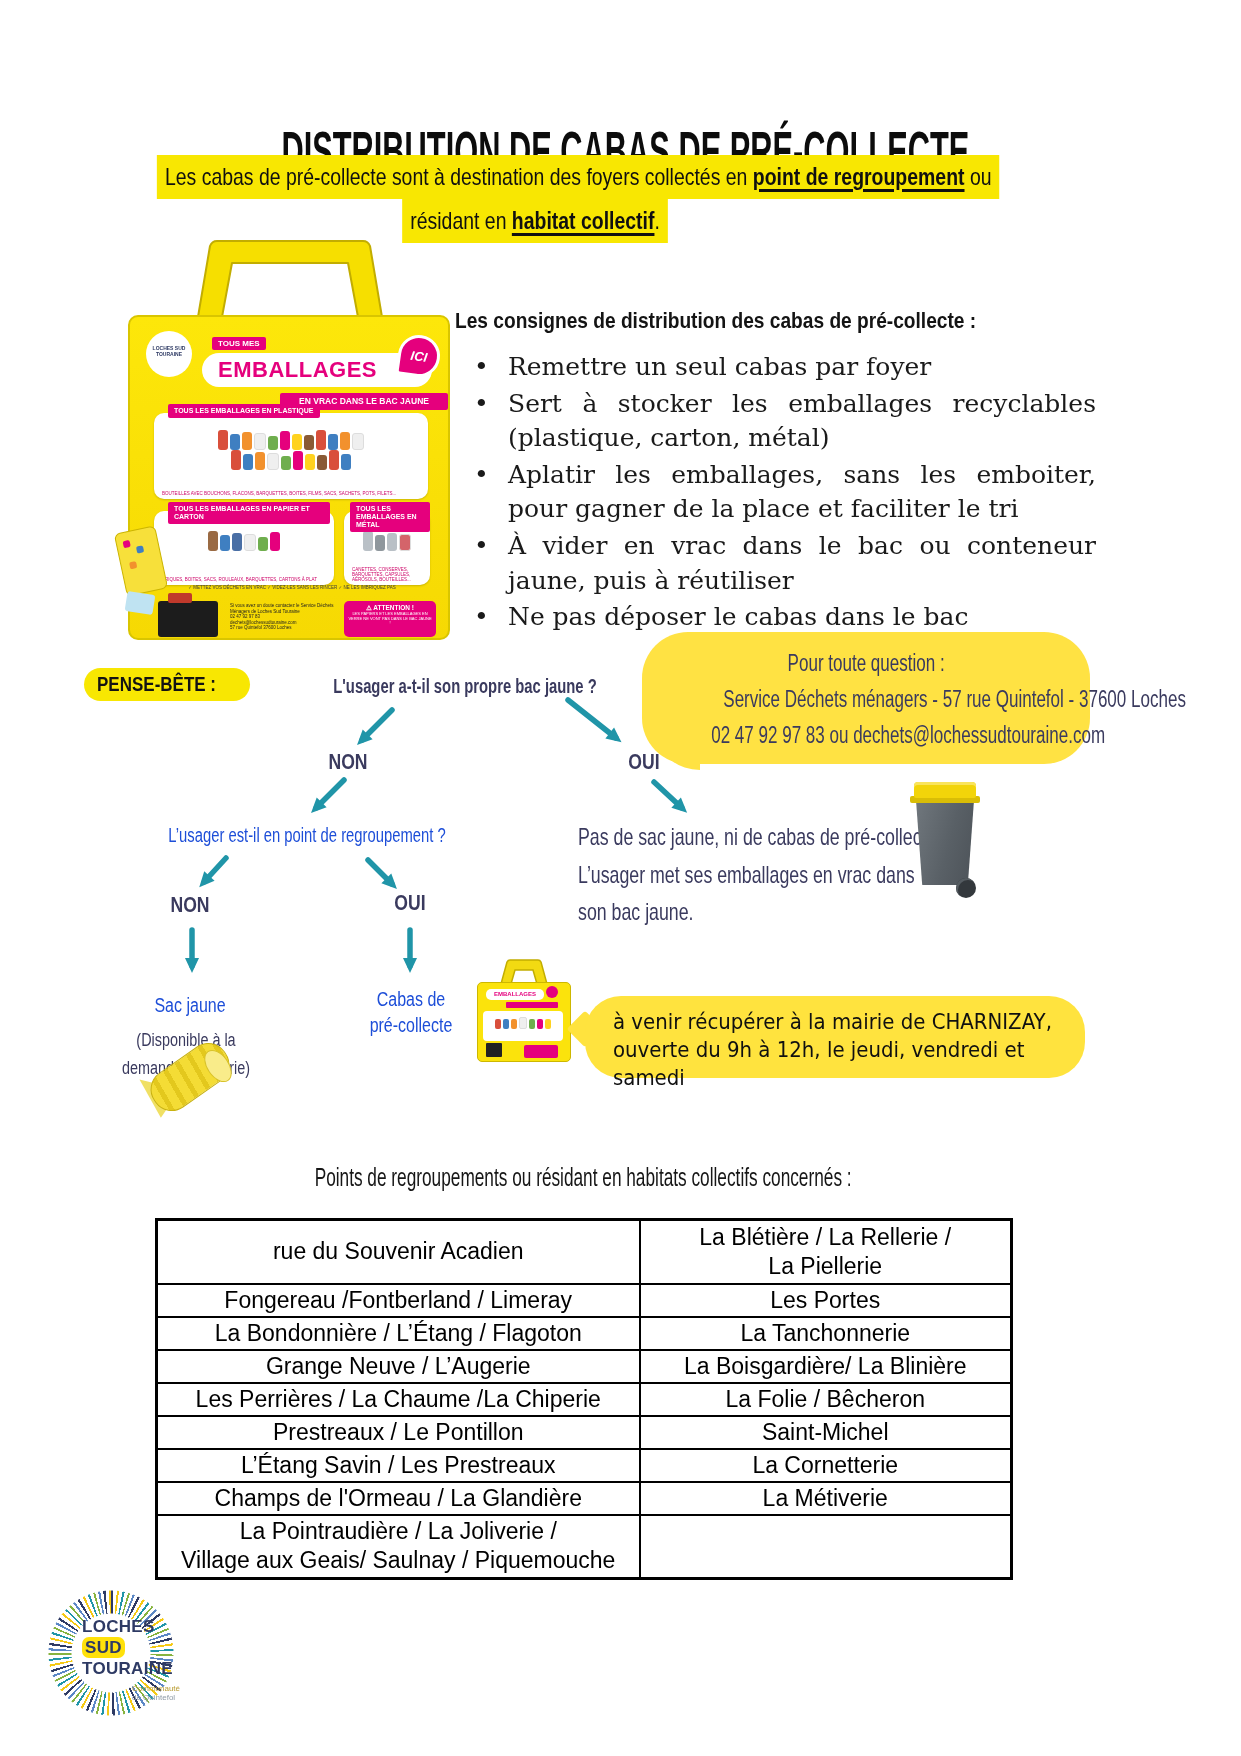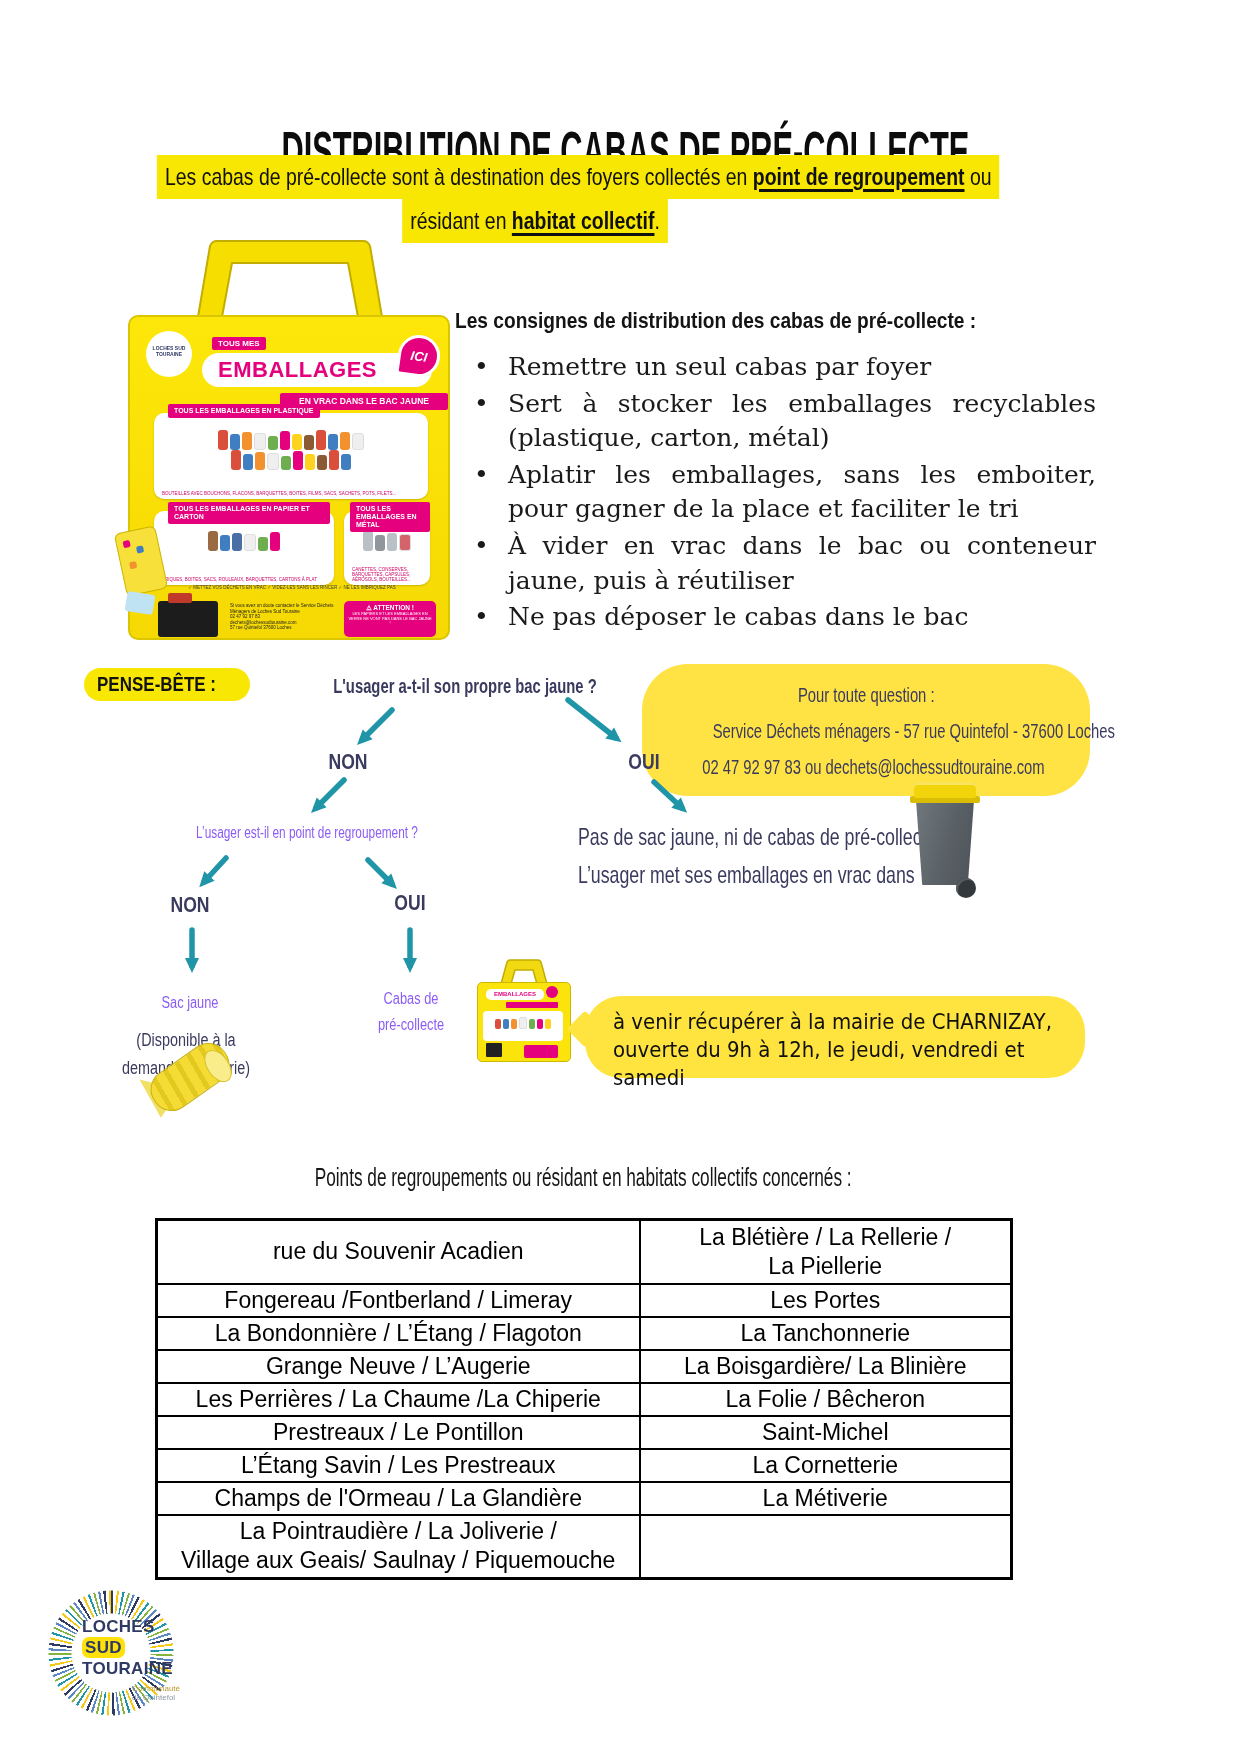--- a/index.html
+++ b/index.html
@@ -23,25 +23,25 @@
 
   
   .consignes-h{left:455px;top:308px;font-size:22px;font-weight:700;color:#141414;}
   .consignes{left:468px;top:350px;width:628px;margin:0;padding:0;list-style:none;
     font-family:"DejaVu Serif","Liberation Serif",serif;font-size:25px;line-height:34.6px;color:#1a1a1a;}
   .consignes li{position:relative;padding-left:40px;margin:0 0 2px 0;text-align:justify;}
   .consignes li::before{content:"\2022";position:absolute;left:6px;top:0;}
 
   
   .contact{left:642px;top:632px;width:448px;height:132px;background:#ffe243;border-radius:46px;
-    text-align:center;color:#3a3a5e;font-size:20px;line-height:36px;padding-top:13px;box-sizing:border-box;margin-top:32px;}
+    text-align:center;color:#3a3a5e;font-size:23px;line-height:36px;padding-top:13px;box-sizing:border-box;}
   .ctail{left:660px;top:738px;width:40px;height:32px;background:#ffe243;border-radius:0 0 0 100%;}
 
   
-  .flow{color:#8b5cf6;font-size:16px;}
+  .flow{color:#1d4ed8;font-size:20px;}
   .pense{left:84px;top:668px;background:#f8e702;border-radius:18px;padding:5px 13px;font-size:20px;font-weight:700;color:#131313;}
   .q{font-weight:700;color:#3a3a5e;font-size:20px;}
   .yn{font-weight:700;color:#3a3a5e;font-size:22px;}
   .flow-note{color:#3a3a5e;font-size:18px;line-height:28px;}
   .rightblock{left:578px;top:818px;color:#3a3a5e;font-size:24px;line-height:37.5px;}
   .arrows{left:0;top:0;pointer-events:none;}
 
   
   .pickup{left:585px;top:996px;width:500px;height:82px;background:#ffe33e;border-radius:36px;
     box-sizing:border-box;padding:12px 0 0 28px;font-family:"DejaVu Sans",sans-serif;font-size:21px;line-height:28px;color:#101010;}
@@ -267,20 +267,21 @@
 
 <div class="cpos flow" style="left:190px;top:994px"><span class="sq" style="--s:.8">Sac jaune</span></div>
 <div class="cpos flow-note" style="left:186px;top:1026px"><span class="sq" style="--s:.8;white-space:pre-line;text-align:center">(Disponible à la
 demande en mairie)</span></div>
 <div class="cpos flow" style="left:411px;top:986px;line-height:26px"><span class="sq" style="--s:.8;white-space:pre-line;text-align:center">Cabas de
 pré-collecte</span></div>
 
 <div class="abs rightblock">
   <div><span class="sql" style="--s:.74">Pas de sac jaune, ni de cabas de pré-collecte.</span></div>
   <div><span class="sql" style="--s:.74">L’usager met ses emballages en vrac dans</span></div>
+  <div><span class="sql" style="--s:.74">son bac jaune.</span></div>
 </div>
 
 <svg class="abs arrows" width="1241" height="1100" viewBox="0 0 1241 1100">
   <defs>
     <marker id="ah" markerUnits="userSpaceOnUse" markerWidth="18" markerHeight="18" refX="9" refY="9" orient="auto">
       <path d="M1,2 L16,9 L1,16 Z" fill="#2095a8"></path>
     </marker>
   </defs>
   <g stroke="#2095a8" stroke-width="5.5" stroke-linecap="round">
     <line x1="392" y1="710" x2="362" y2="740" marker-end="url(#ah)"></line>

